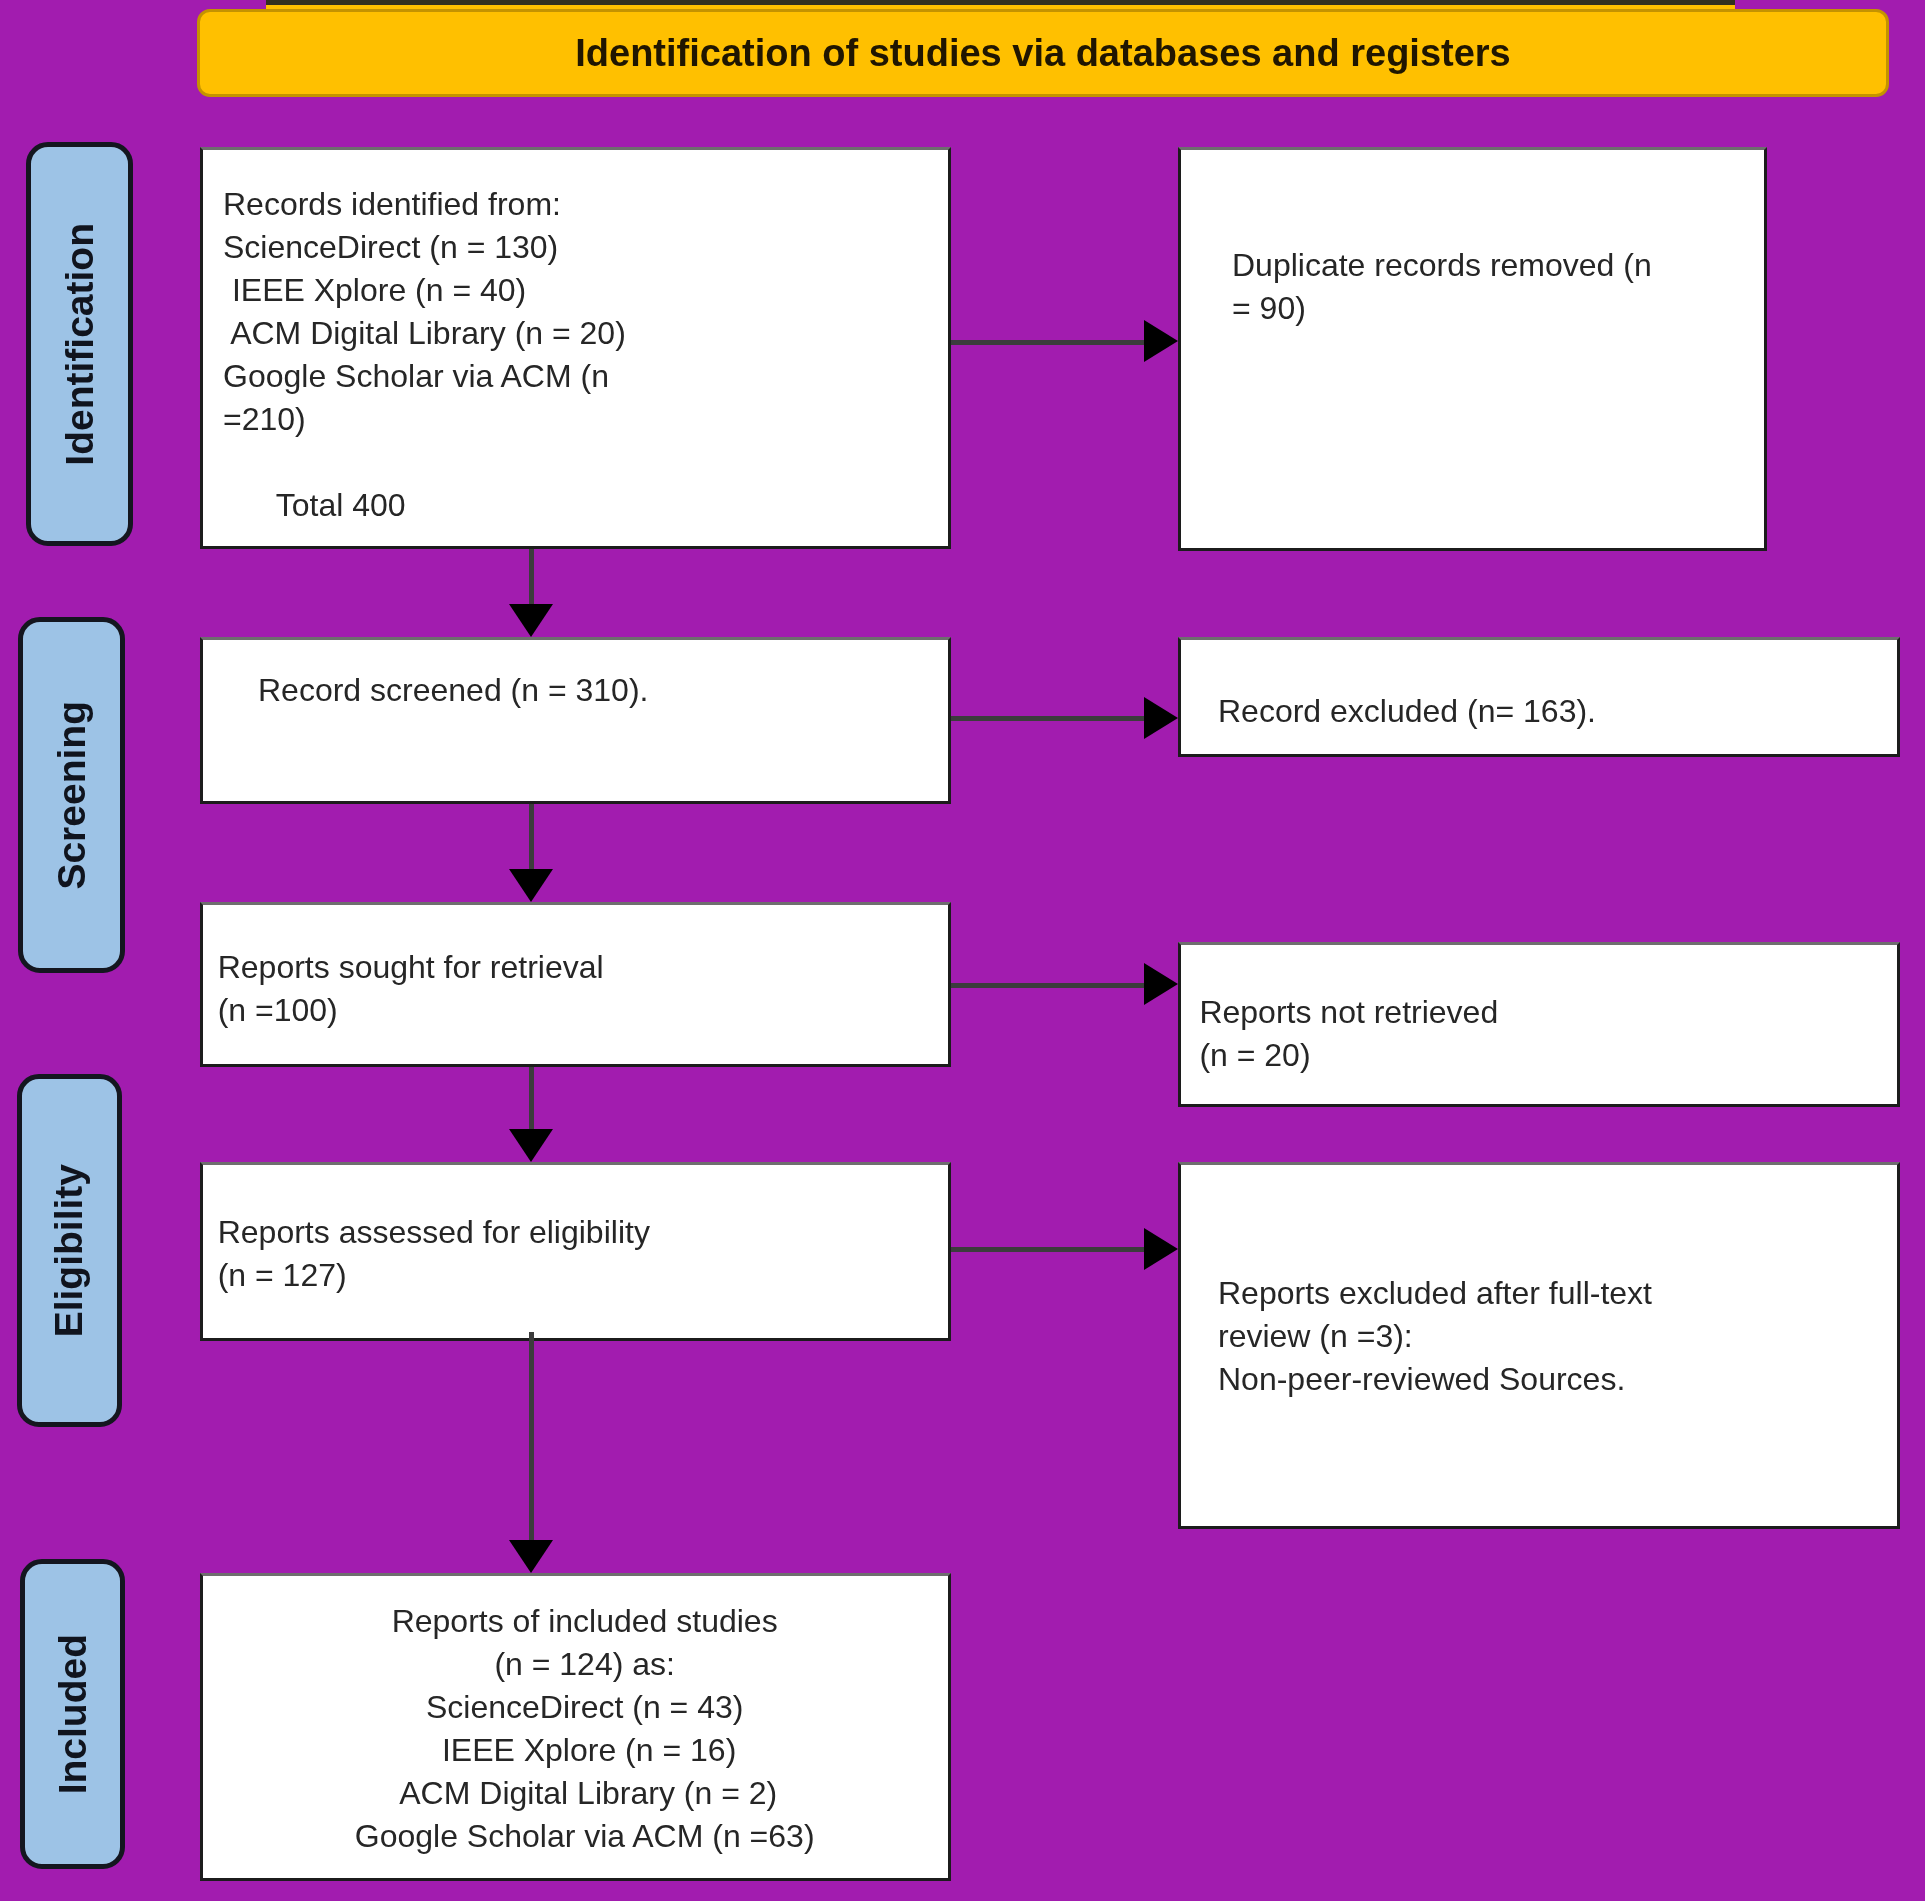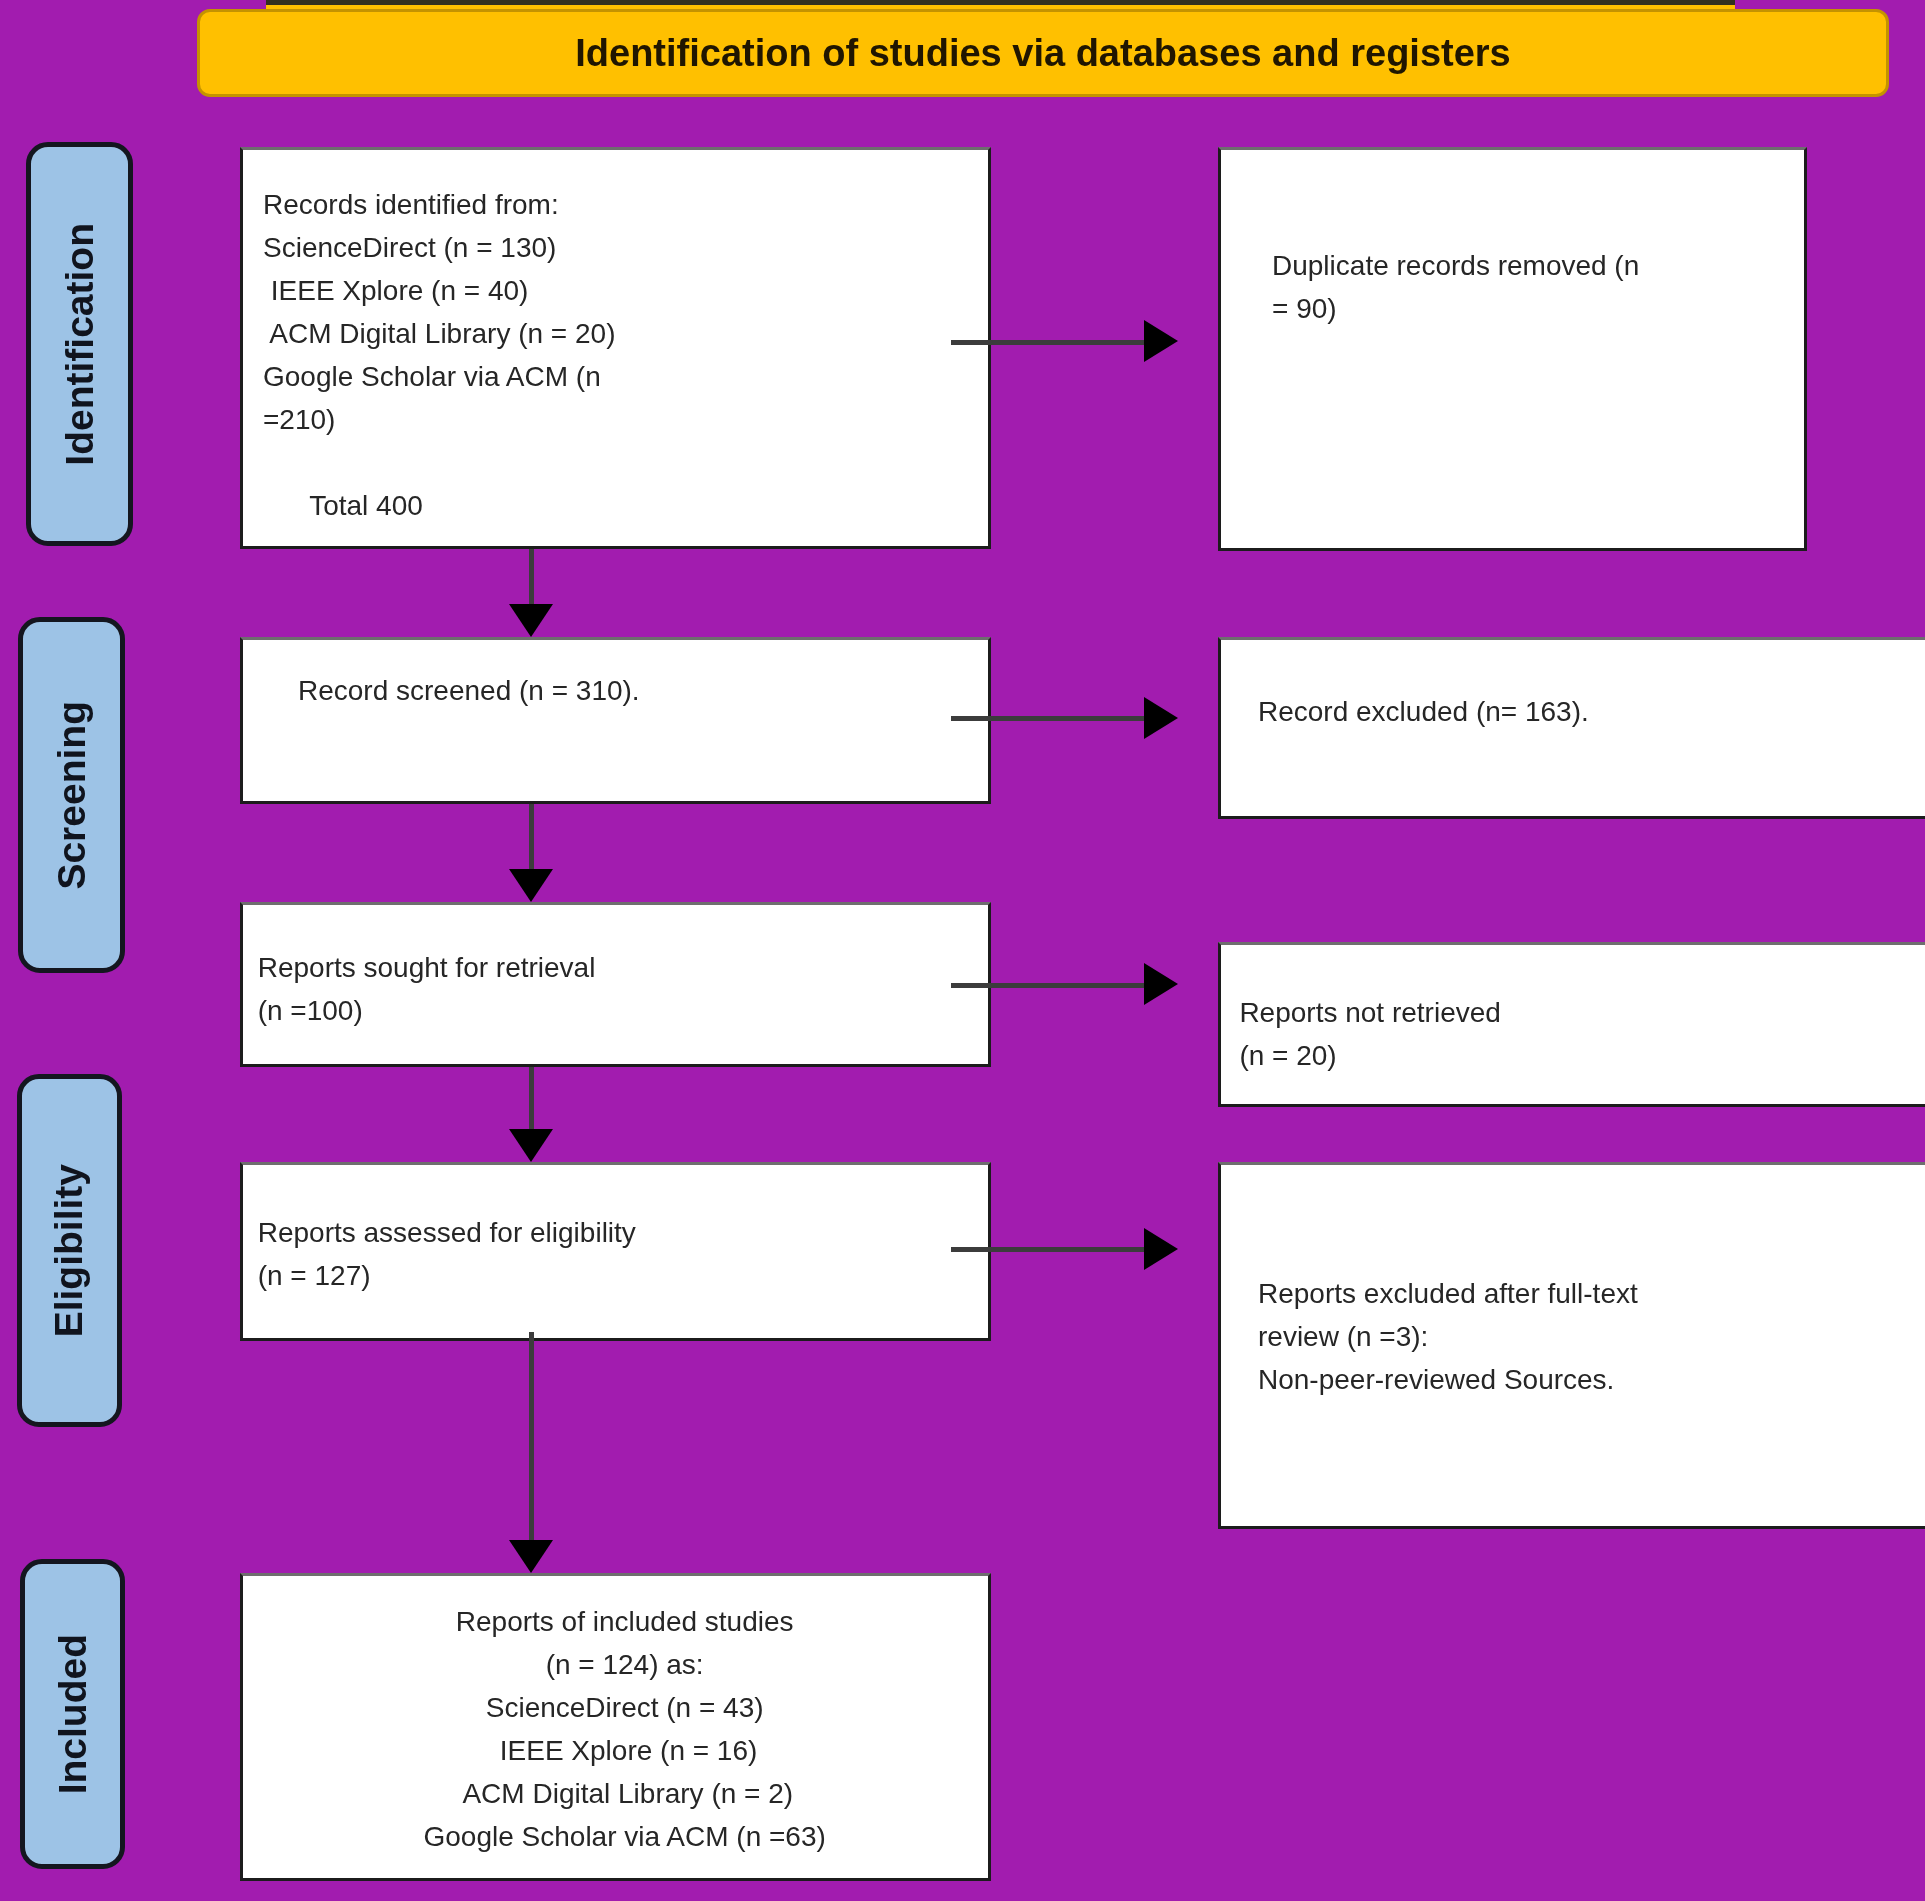--- a/index.html
+++ b/index.html
@@ -31,30 +31,30 @@
     font-size:39px; font-weight:bold; color:var(--stage-text);
   }
   .stage span{ writing-mode:vertical-rl; transform:rotate(180deg); white-space:nowrap; }
   .stage-identification{ left:26px;  top:142px;  width:107px; height:404px; }
   .stage-screening     { left:18.4px;  top:617px;  width:107px; height:356px; }
   .stage-eligibility   { left:16.5px;  top:1074px; width:105px; height:353px; }
   .stage-included      { left:20px;  top:1559px; width:105px; height:310px; }
   .fbox{
     position:absolute; background:#ffffff; box-sizing:border-box;
     border:3.7px solid var(--box-border); border-top-color:#6e6e6e;
-    color:var(--box-text); font-size:28px; line-height:43px;margin-left:40px;
+    color:var(--box-text); font-size:32px; line-height:43px;
   }
   .fbox .line{ white-space:pre; min-height:43px; }
   .box-records-identified { left:200px; top:147px;  width:751px; height:402px; padding:33px 14.7px 0 20px; }
   .box-records-screened   { left:200px; top:637px;  width:751px; height:167px; padding:29px 14.7px 0 55px; }
   .box-reports-sought     { left:200px; top:902px;  width:751px; height:165px; padding:41px 14.7px 0 14.7px; }
   .box-reports-assessed   { left:200px; top:1162px; width:751px; height:179px; padding:46px 14.7px 0 14.7px; }
   .box-included-studies   { left:200px; top:1573px; width:751px; height:308px; padding:24px 14.7px 0 33px;text-align:center; }
   .box-duplicates-removed { left:1178px; top:147px;  width:589px; height:404px; padding:94px 14.7px 0 51px; }
-  .box-records-excluded   { left:1178px; top:637px;  width:722px; height:182px; padding:50px 14.7px 0 37px; }
+  .box-records-excluded   { left:1178px; top:637px;  width:722px; height:120px; padding:50px 14.7px 0 37px; }
   .box-reports-not-retrieved{ left:1178px; top:942px; width:722px; height:165px; padding:46px 14.7px 0 18.4px; }
   .box-reports-excluded   { left:1178px; top:1162px; width:722px; height:367px; padding:107px 14.7px 0 37px; }
   .stem{ position:absolute; background:var(--arrow); }
   .stem.h{ height:4.6px; } .stem.v{ width:4.6px; }
   .head{ position:absolute; width:0; height:0; }
   .head.right{ border-top:21px solid transparent; border-bottom:21px solid transparent;
                border-left:34px solid var(--arrowhead); }
   .head.down{ border-left:22px solid transparent; border-right:22px solid transparent;
               border-top:33px solid var(--arrowhead); }
 </style>

